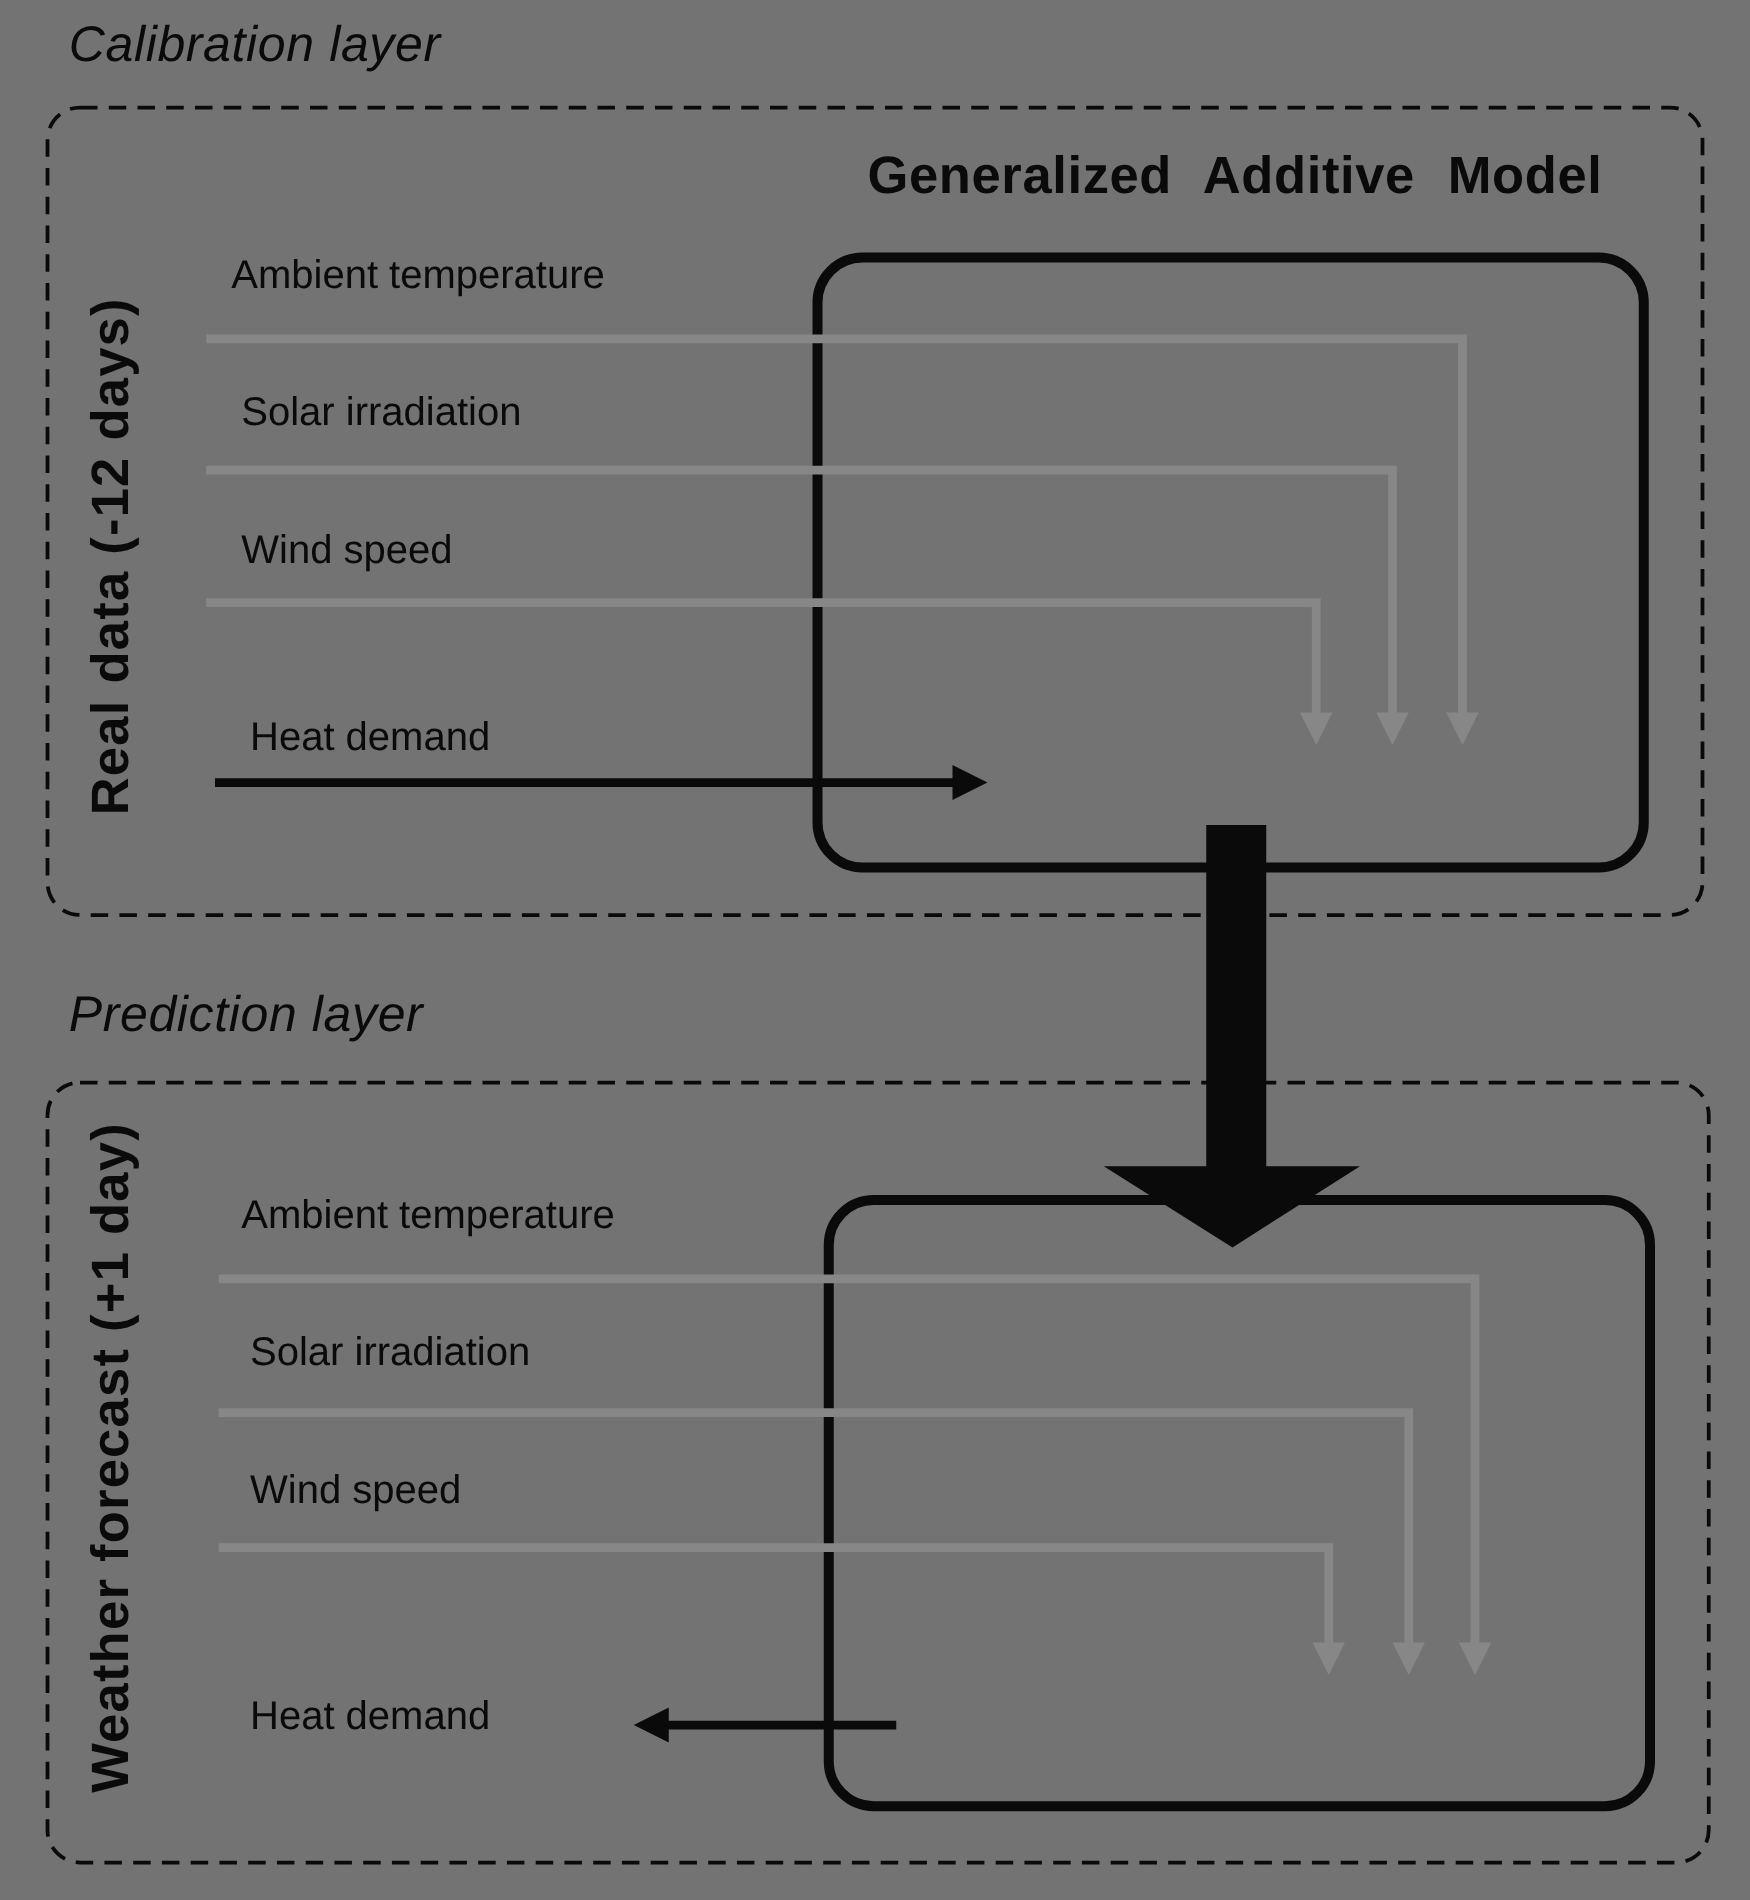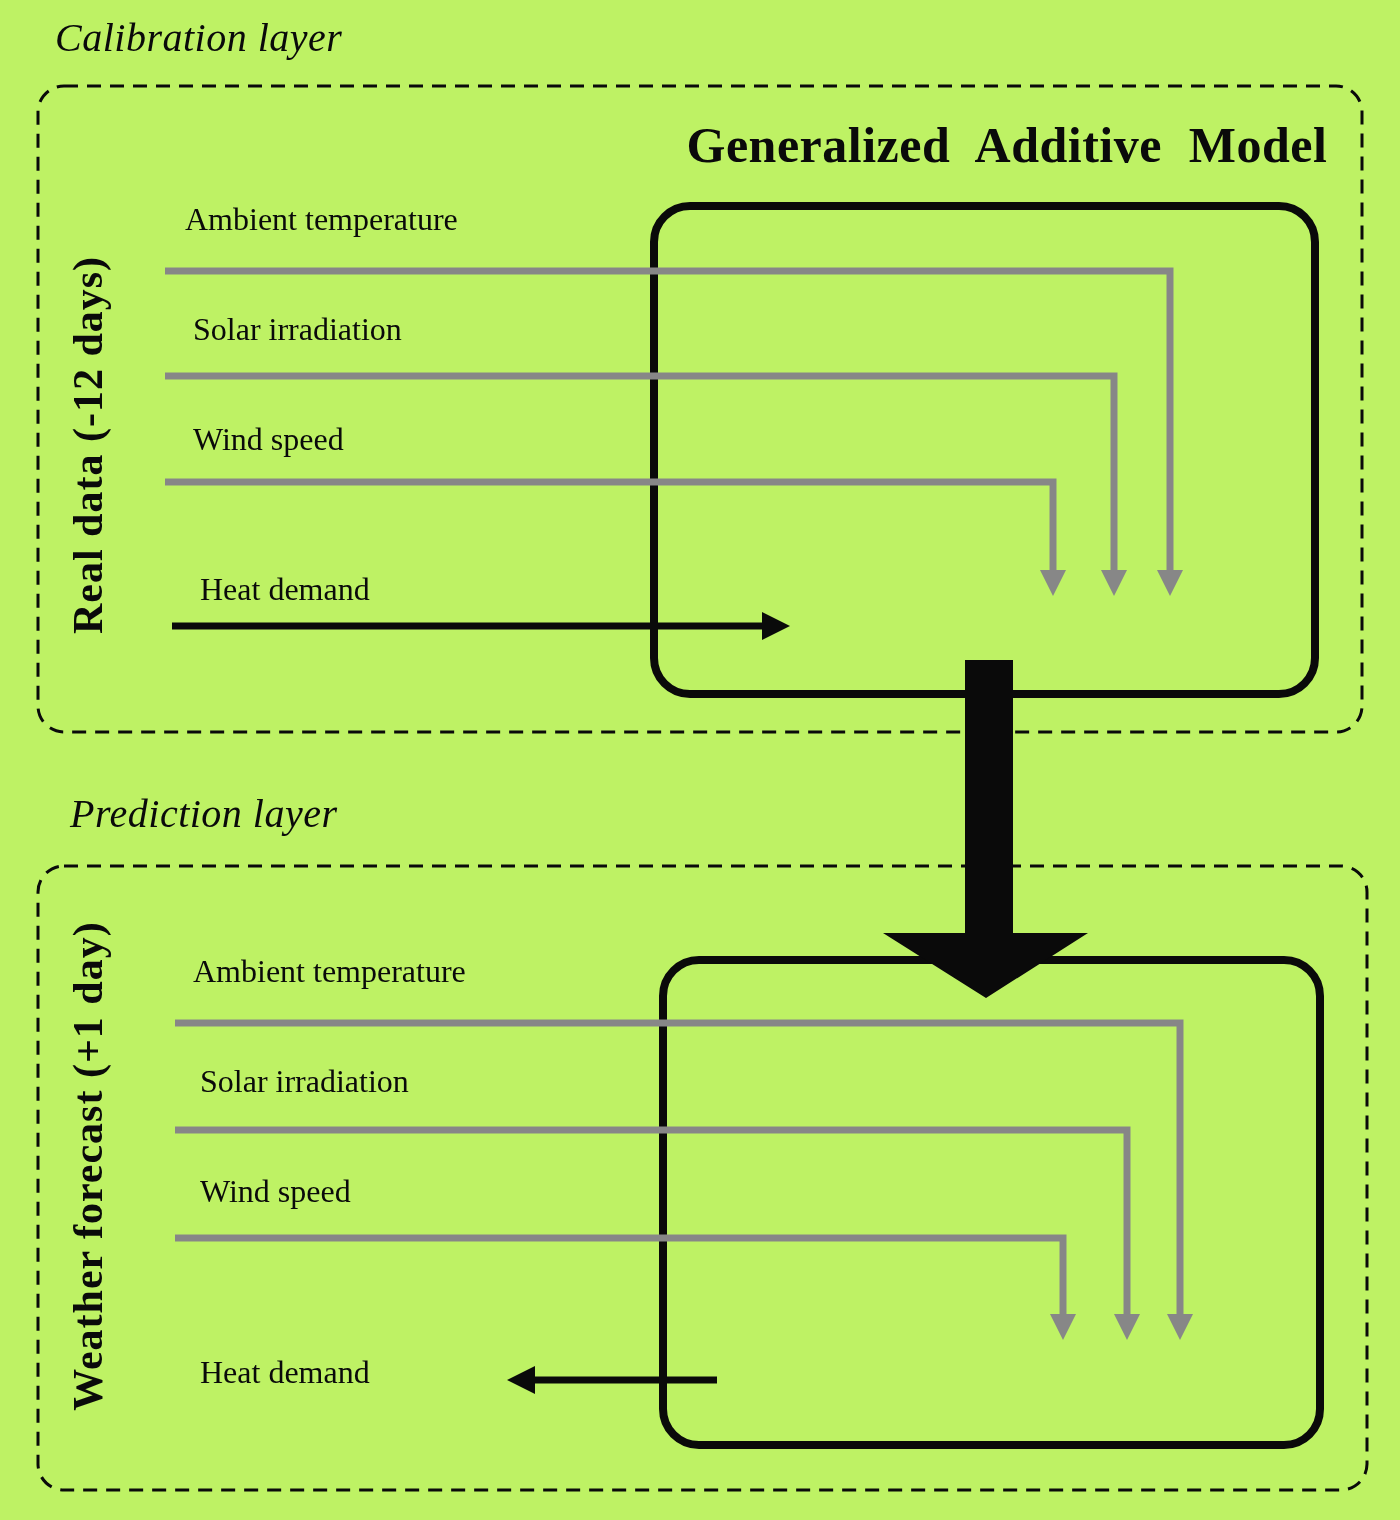--- a/index.html
+++ b/index.html
@@ -1,42 +1,42 @@
 <!DOCTYPE html>
 <html><head>
 <meta charset="utf-8">
 <style>
   html, body { margin: 0; padding: 0; background: #ffffff; }
   #canvas {
     position: relative;
     width: 1400px;
     height: 1520px;
-    background: #bef264;
-    font-family: Liberation Serif, serif;
+    background: #737373;
+    font-family: Liberation Sans, sans-serif;
     color: #0a0a0a;
     overflow: hidden;
   }
   #art {
     position: absolute;
     left: 0; top: 0;
   }
   .layer-label {
     position: absolute;
     font-size: 40px;
     font-style: italic;
     white-space: nowrap;
     letter-spacing: 0.5px;
   }
   .model-title {
     position: absolute;
-    left: 662px;
+    left: 643px;
     top: 116px;
     width: 690px;
     text-align: center;
-    font-size: 50px;
+    font-size: 42px;
     font-weight: bold;
     white-space: nowrap;
     word-spacing: 14px;
     letter-spacing: 0.5px;
   }
   .side-label {
     position: absolute;
     font-size: 42px;
     font-weight: bold;
     white-space: nowrap;
@@ -124,21 +124,21 @@
 
   <div class="input-label" style="left:185px; top:197px;">Ambient temperature</div>
 
   <div class="input-label" style="left:193px; top:307px;">Solar irradiation</div>
 
   <div class="input-label" style="left:193px; top:417px;">Wind speed</div>
 
   <div class="input-label" style="left:200px; top:567px;">Heat demand</div>
 
 
-  <div class="layer-label" style="left:55px; top:790px;margin-left:15px;">Prediction layer</div>
+  <div class="layer-label" style="left:55px; top:790px;">Prediction layer</div>
 
   <div class="side-label pred">Weather forecast (+1 day)</div>
 
   <div class="input-label" style="left:193px; top:949px;">Ambient temperature</div>
 
   <div class="input-label" style="left:200px; top:1059px;">Solar irradiation</div>
 
   <div class="input-label" style="left:200px; top:1169px;">Wind speed</div>
 
   <div class="input-label" style="left:200px; top:1350px;">Heat demand</div>

